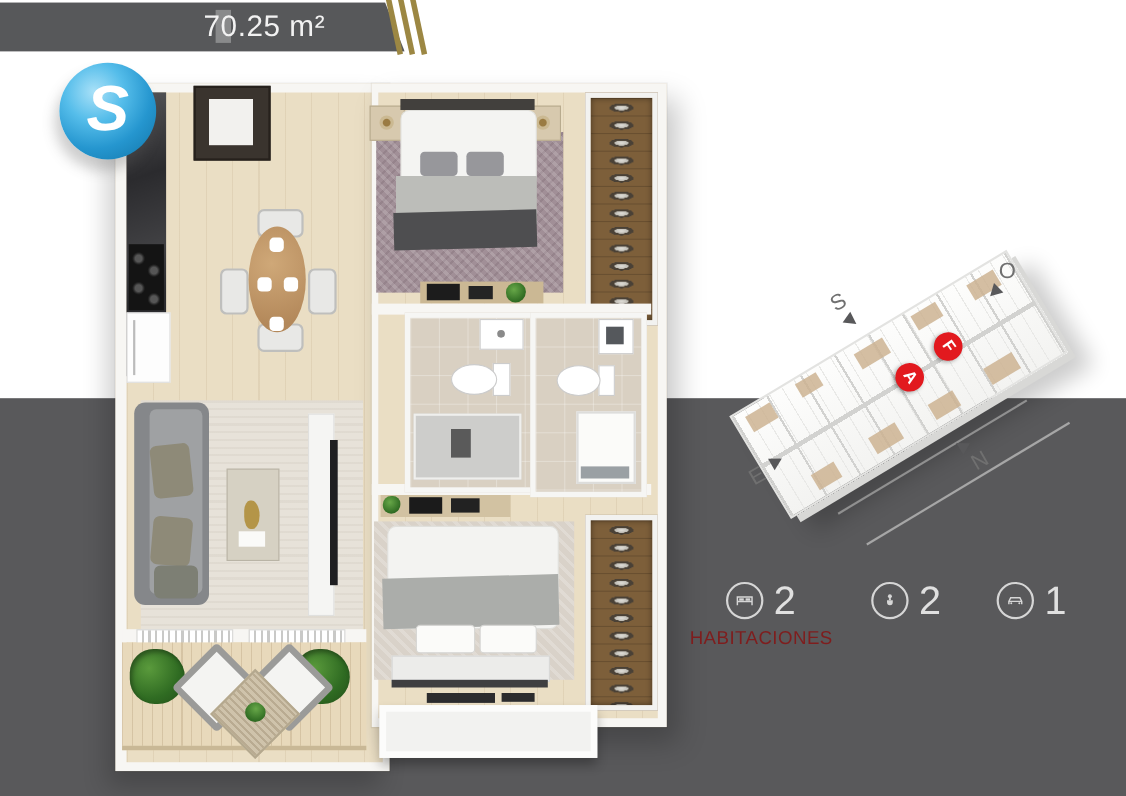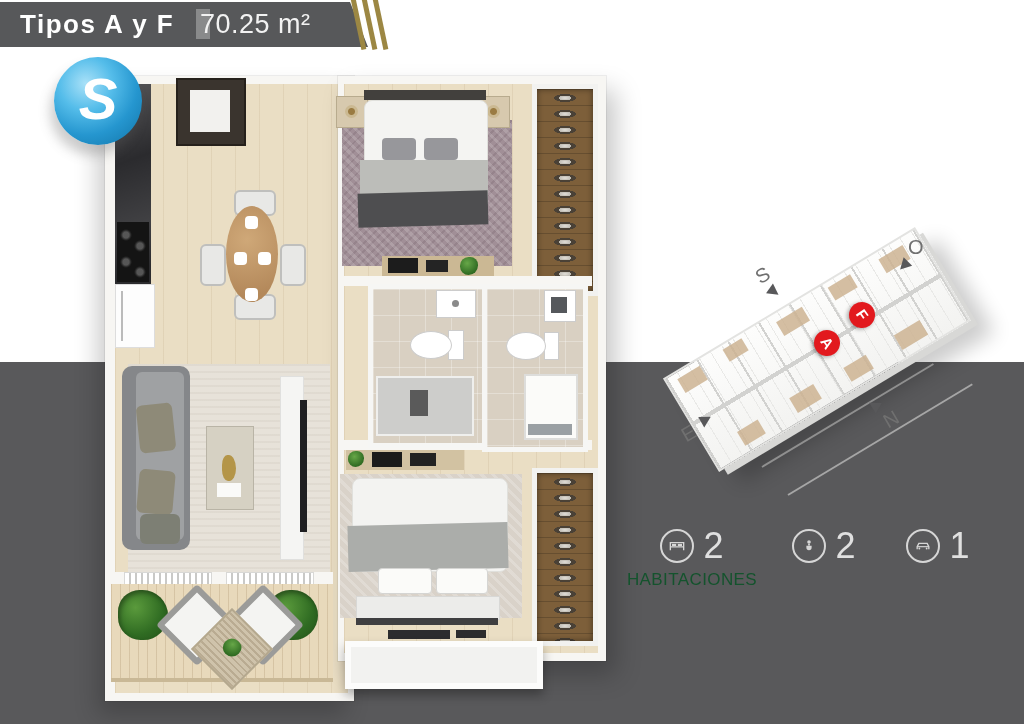--- a/index.html
+++ b/index.html
@@ -9,21 +9,21 @@
 
   
   .bg-gray{left:0;top:362px;width:1024px;height:362px;background:#59595b;}
 
   
   .banner{left:0;top:2px;width:368px;height:45px;background:#57585a;
           clip-path:polygon(0 0,350px 0,368px 100%,0 100%);}
   .banner-title{left:20px;top:2px;height:45px;line-height:45px;font-size:26px;font-weight:700;
                 color:#ffffff;letter-spacing:1.5px;white-space:nowrap;}
   .banner-highlight{left:196px;top:9px;width:14px;height:30px;background:rgba(255,255,255,.30);}
-  .banner-area{left:200px;top:2px;height:45px;line-height:45px;font-size:27px;font-weight:400;
+  .banner-area{left:185px;top:2px;height:45px;line-height:45px;font-size:27px;font-weight:400;
                color:#f2f2f2;letter-spacing:.5px;white-space:nowrap;}
   .stripe{top:-2px;width:5px;height:52px;background:#9c8743;transform:rotate(-12deg);}
 
   
   .logo{left:54px;top:57px;width:88px;height:88px;border-radius:50%;overflow:hidden;
         background:radial-gradient(circle at 36% 30%,#a9e1f8 0%,#55bdea 32%,#2596cf 62%,#1173a6 100%);
         box-shadow:-4px 10px 12px rgba(90,90,90,.30);z-index:30;}
   .logo-swoosh{left:-22px;top:-30px;width:132px;height:120px;border-radius:50%;
                border-bottom:10px solid #ffffff;transform:rotate(-10deg);}
   .logo-letter{left:0;top:-2px;width:88px;height:88px;text-align:center;line-height:88px;
@@ -76,21 +76,21 @@
   .tri{width:0;height:0;border-left:6px solid transparent;border-right:6px solid transparent;
        border-bottom:11px solid #58585a;}
   .road{height:2px;background:#a6a6a6;transform-origin:left center;transform:rotate(-31deg);}
 
   
   .stat{top:527px;width:150px;text-align:center;color:#d6d6d6;}
   .stat-top{display:flex;align-items:center;justify-content:center;gap:9px;height:38px;}
   .stat-circle{width:30px;height:30px;border-radius:50%;border:2px solid #d6d6d6;
                display:flex;align-items:center;justify-content:center;flex:0 0 auto;}
   .stat-num{font-size:36px;font-weight:400;color:#e0e0e0;line-height:38px;}
-  .stat-label{margin-top:5px;font-size:17px;letter-spacing:.4px;color:#14532d;white-space:nowrap;}
+  .stat-label{margin-top:5px;font-size:17px;letter-spacing:.4px;color:#7f1d1d;white-space:nowrap;}
 </style>
 </head>
 <body>
 
 <div class="stage">
 
   <div class="a bg-gray"></div>
 
   <div class="a" style="left:0;top:0;width:1024px;height:724px;">
 
@@ -231,21 +231,20 @@
     <div class="a compass" style="left:908px;top:236px;">O</div>
     <div class="a tri" style="left:898px;top:260px;transform:rotate(-135deg);"></div>
     <div class="a compass" style="left:682px;top:422px;transform:rotate(-30deg);">E</div>
     <div class="a tri" style="left:700px;top:414px;transform:rotate(60deg);"></div>
     <div class="a compass" style="left:884px;top:408px;transform:rotate(-30deg);">N</div>
     <div class="a tri" style="left:868px;top:400px;transform:rotate(-60deg);"></div>
   </div>
 
   <div class="a" style="left:0;top:0;width:1024px;height:60px;">
     <div class="a banner"></div>
-    <div class="a banner-title">Tipos A y F</div>
     <div class="a banner-highlight"></div>
     <div class="a banner-area">70.25 m²</div>
     <div class="a stripe" style="left:356px;"></div>
     <div class="a stripe" style="left:367px;"></div>
     <div class="a stripe" style="left:378px;"></div>
   </div>
 
   <div class="a logo">
     <div class="a logo-swoosh"></div>
     <div class="a logo-letter">S</div>

